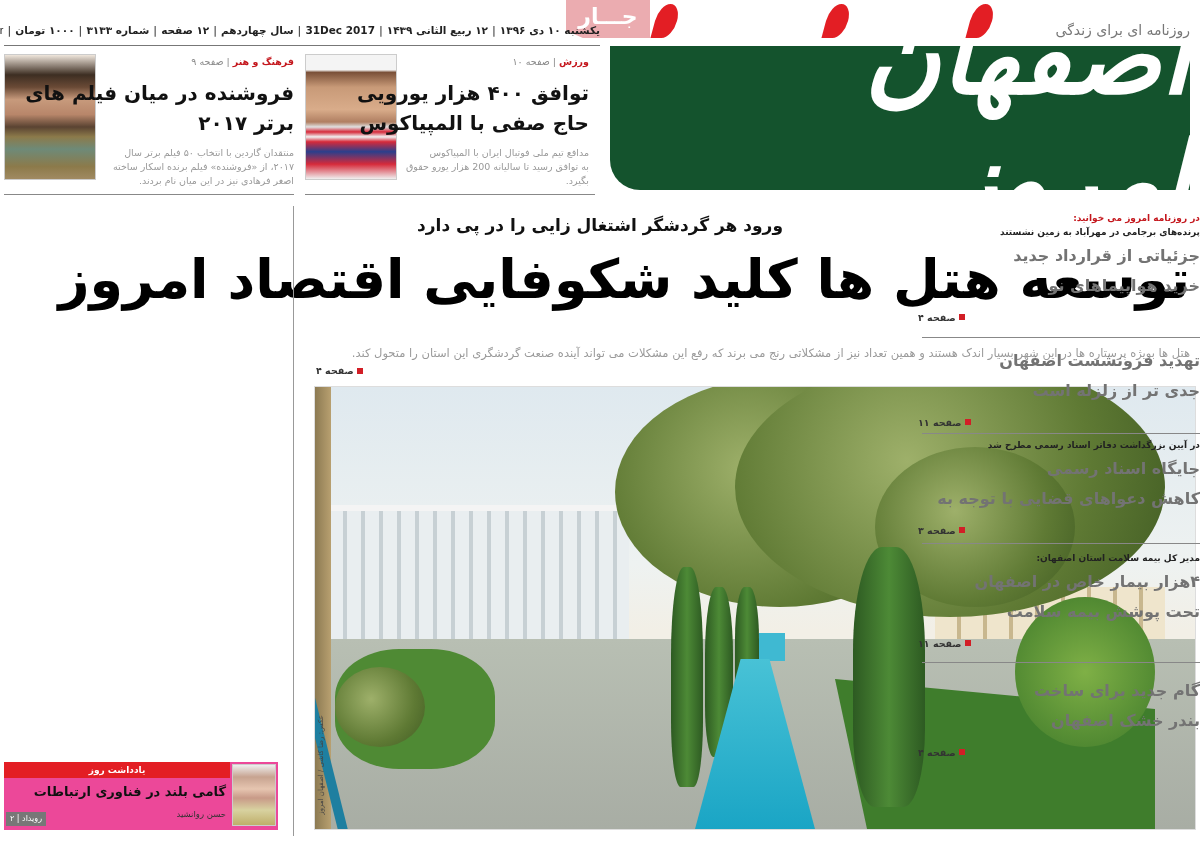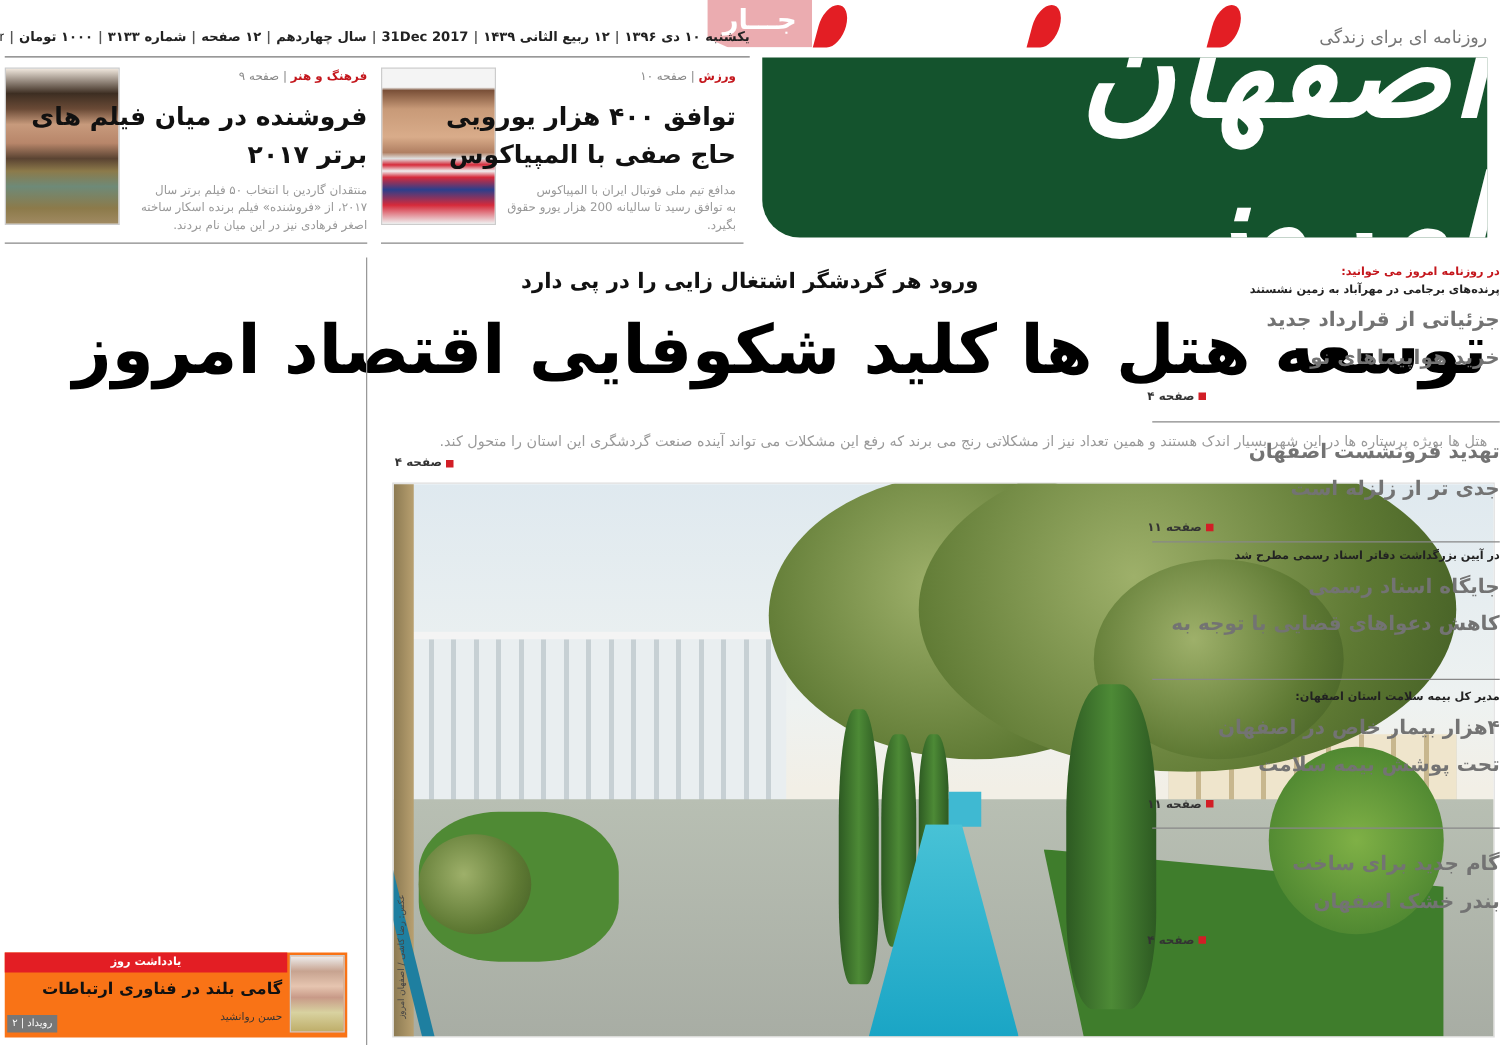--- a/index.html
+++ b/index.html
@@ -63,21 +63,21 @@
   .credit { position: absolute; left: 2px; bottom: 14px; writing-mode: vertical-rl; transform: rotate(180deg); font-size: 7px; color: #444; }
   .col-vline { position: absolute; left: 293px; top: 206px; width: 1px; height: 630px; background: #999; }
   .story { position: absolute; right: 0; width: 282px; text-align: right; }
   .story .kick { font-size: 9px; font-weight: bold; color: #222; margin-bottom: 4px; }
   .story .kick.red { color: #c4161c; }
   .story .head { font-size: 16px; font-weight: bold; line-height: 30px; color: #737373; }
   .story .ref { margin-top: 4px; text-align: left; }
   .story-rule { position: absolute; right: 0; width: 278px; height: 1px; background: #888; }
 
   
-  .opinion { position: absolute; left: 4px; top: 762px; width: 274px; height: 68px; background: #f97316; }
+  .opinion { position: absolute; left: 4px; top: 762px; width: 274px; height: 68px; background: #ec4899; }
   .opinion .bar { position: absolute; top: 0; left: 0; width: 226px; height: 16px; background: #e31e24; color: #fff; font-size: 9px; font-weight: bold; text-align: center; line-height: 16px; }
   .opinion .face { position: absolute; right: 2px; top: 2px; width: 44px; height: 62px; background: linear-gradient(180deg,#eee 0%,#c7a390 20%,#e6c5b0 40%,#c89a88 55%,#d8d2a0 75%,#bfae6a 100%); border: 1px solid #ccc; }
   .opinion .title { position: absolute; right: 52px; top: 22px; font-size: 13px; font-weight: bold; color: #111; }
   .opinion .author { position: absolute; right: 52px; top: 47px; font-size: 8.5px; color: #333; }
   .opinion .tag { position: absolute; left: 2px; top: 50px; height: 14px; padding: 0 4px; background: #777; color: #fff; font-size: 8px; line-height: 14px; }
 </style>
 </head>
 <body>
 
 <div class="watermark">جـــار</div>
@@ -201,20 +201,24 @@
       </span></div>
 </div>
 <div class="story-rule" style="left:8px;top:433px;"></div>
 
 <div class="story" style="left:4px;top:440px;">
   <div class="kick">در آیین بزرگداشت دفاتر اسناد رسمی مطرح شد</div>
   <div class="head">
     <div>جایگاه اسناد رسمی</div>
     <div>کاهش دعواهای قضایی با توجه به</div>
   </div>
+  <div class="ref"><span class="page-ref">
+        <span class="sq"></span>
+        <span>صفحه ۳</span>
+      </span></div>
 </div>
 <div class="story-rule" style="left:8px;top:543px;"></div>
 
 <div class="story" style="left:4px;top:553px;">
   <div class="kick">مدیر کل بیمه سلامت استان اصفهان:</div>
   <div class="head">
     <div>۴هزار بیمار خاص در اصفهان</div>
     <div>تحت پوشش بیمه سلامت</div>
   </div>
   <div class="ref"><span class="page-ref">

